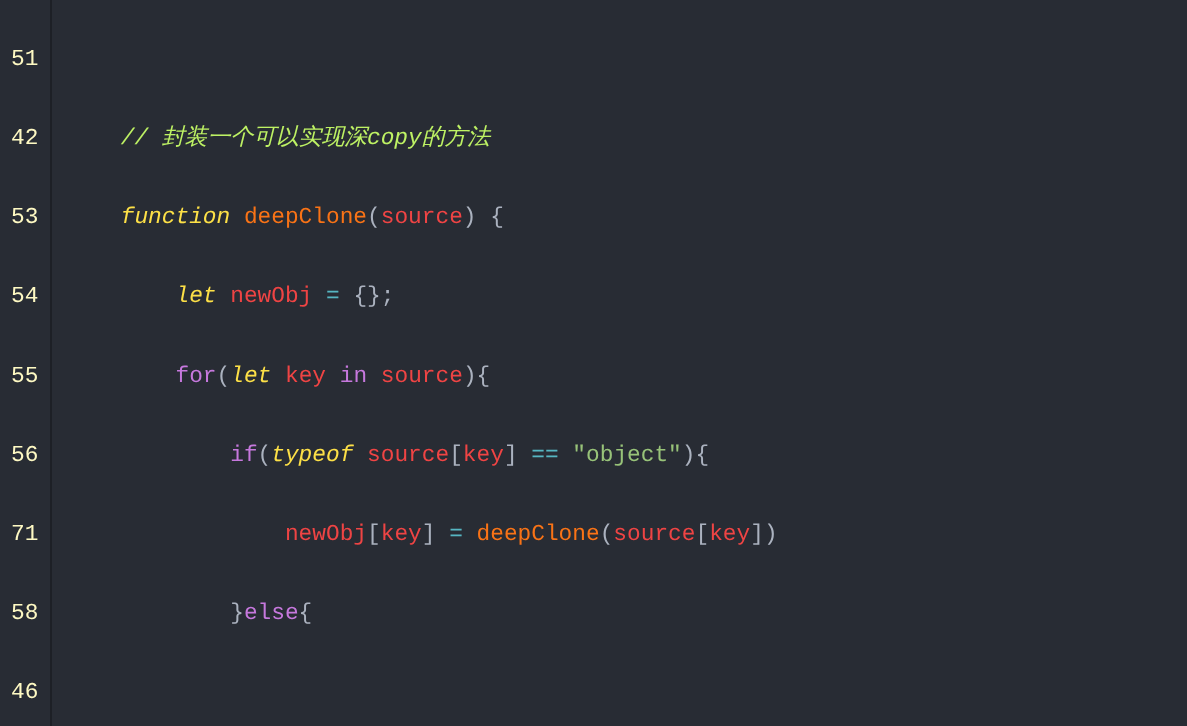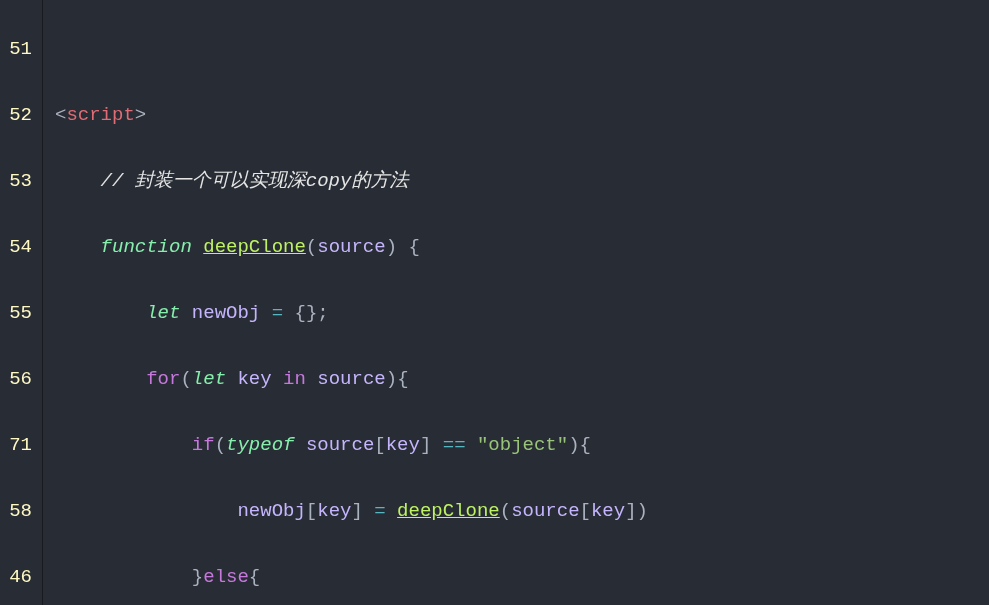--- a/index.html
+++ b/index.html
@@ -31,37 +31,37 @@
   .code {
     padding-left: 12px;
     color: #abb2bf;
     flex: 1;
     position: relative;
   }
   .line { height: 33px; }
   .s-punc   { color: #abb2bf; }
   .s-tag    { color: #e06c75; }
   .s-angle  { color: #abb2bf; }
-  .s-comment{ color: #e5e5e5; font-style: italic; text-align: center; }
+  .s-comment{ color: #bef264; font-style: italic; text-align: center; }
   .s-keyword{ color: #c678dd; }
-  .s-keyword-i { color: #86efac; font-style: italic; }
-  .s-fname  { color: #bef264; text-decoration: underline; }
-  .s-var    { color: #c4b5fd; }
+  .s-keyword-i { color: #fde047; font-style: italic; }
+  .s-fname  { color: #f97316; }
+  .s-var    { color: #ef4444; }
   .s-op     { color: #56b6c2; }
   .s-str    { color: #98c379; }
   .s-paren  { color: #abb2bf; }
 </style>
 </head>
 <body>
 
 
 
 <div class="gutter">
 <div class="line">51</div>
-<div class="line">52</div>
+<div class="line">42</div>
 <div class="line">53</div>
 <div class="line">54</div>
 <div class="line">55</div>
 <div class="line">56</div>
 <div class="line">71</div>
 <div class="line">58</div>
 <div class="line">46</div>
 
 
 
@@ -69,21 +69,20 @@
 
 
 
 
 
 
 </div>
 <div class="sep"></div>
 <div class="code">
 <div class="line"></div>
-<div class="line"><span class="s-angle">&lt;</span><span class="s-tag">script</span><span class="s-angle">&gt;</span></div>
 <div class="line">    <span class="s-comment">// 封装一个可以实现深copy的方法</span></div>
 <div class="line">    <span class="s-keyword-i">function</span> <span class="s-fname">deepClone</span><span class="s-paren">(</span><span class="s-var">source</span><span class="s-paren">)</span> <span class="s-punc">{</span></div>
 <div class="line">        <span class="s-keyword-i">let</span> <span class="s-var">newObj</span> <span class="s-op">=</span> <span class="s-punc">{}</span><span class="s-punc">;</span></div>
 <div class="line">        <span class="s-keyword">for</span><span class="s-paren">(</span><span class="s-keyword-i">let</span> <span class="s-var">key</span> <span class="s-keyword">in</span> <span class="s-var">source</span><span class="s-paren">)</span><span class="s-punc">{</span></div>
 <div class="line">            <span class="s-keyword">if</span><span class="s-paren">(</span><span class="s-keyword-i">typeof</span> <span class="s-var">source</span><span class="s-punc">[</span><span class="s-var">key</span><span class="s-punc">]</span> <span class="s-op">==</span> <span class="s-str">"object"</span><span class="s-paren">)</span><span class="s-punc">{</span></div>
 <div class="line">                <span class="s-var">newObj</span><span class="s-punc">[</span><span class="s-var">key</span><span class="s-punc">]</span> <span class="s-op">=</span> <span class="s-fname">deepClone</span><span class="s-paren">(</span><span class="s-var">source</span><span class="s-punc">[</span><span class="s-var">key</span><span class="s-punc">]</span><span class="s-paren">)</span></div>
 <div class="line">            <span class="s-punc">}</span><span class="s-keyword">else</span><span class="s-punc">{</span></div>
 
 
 

